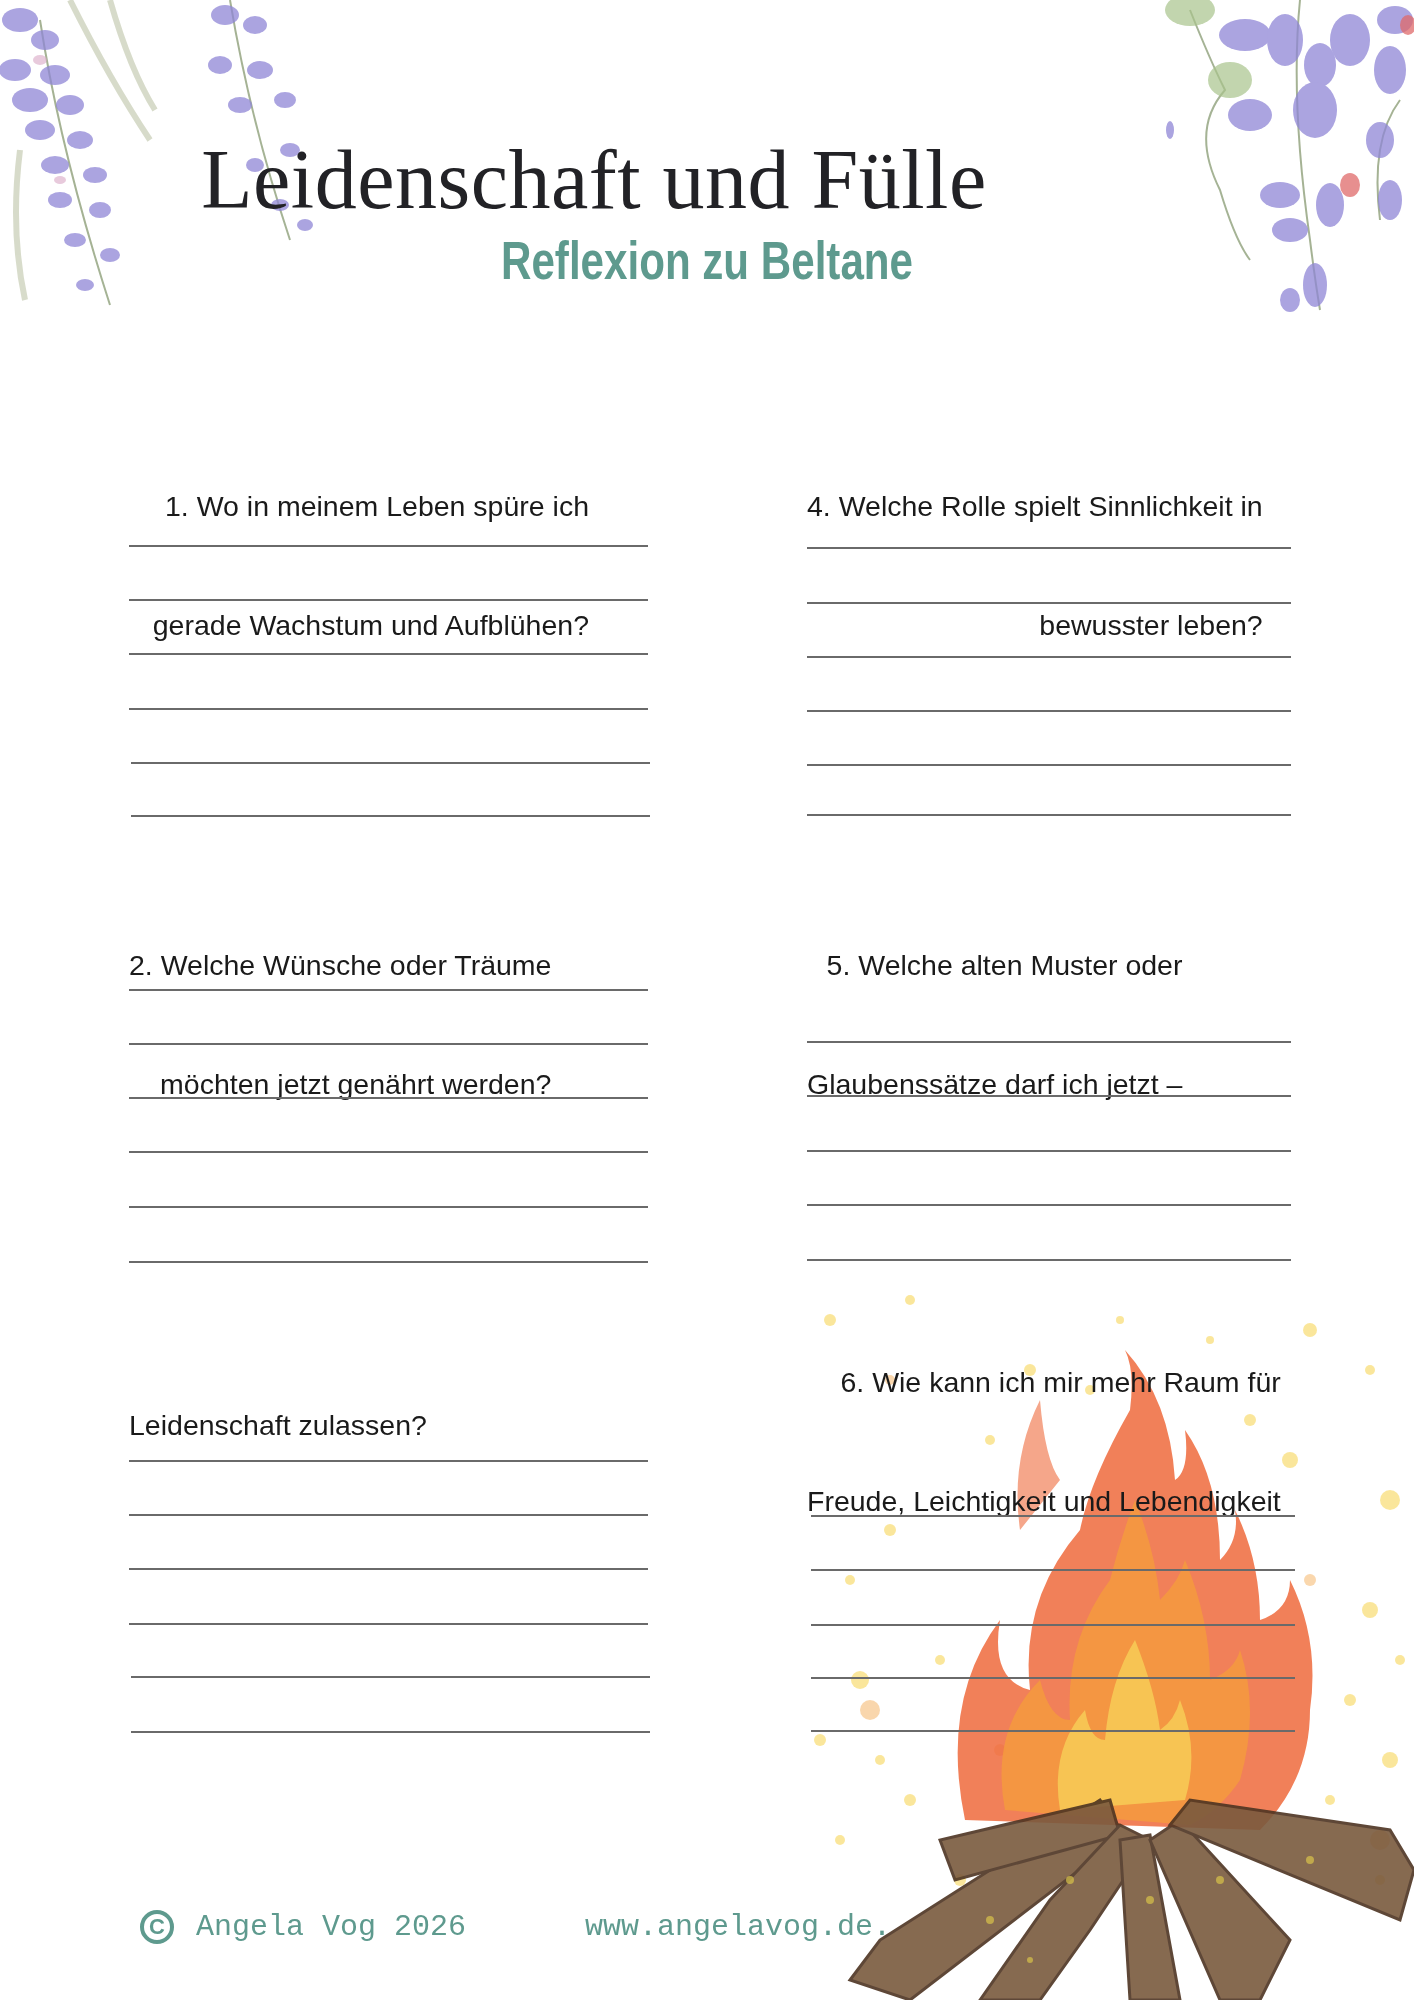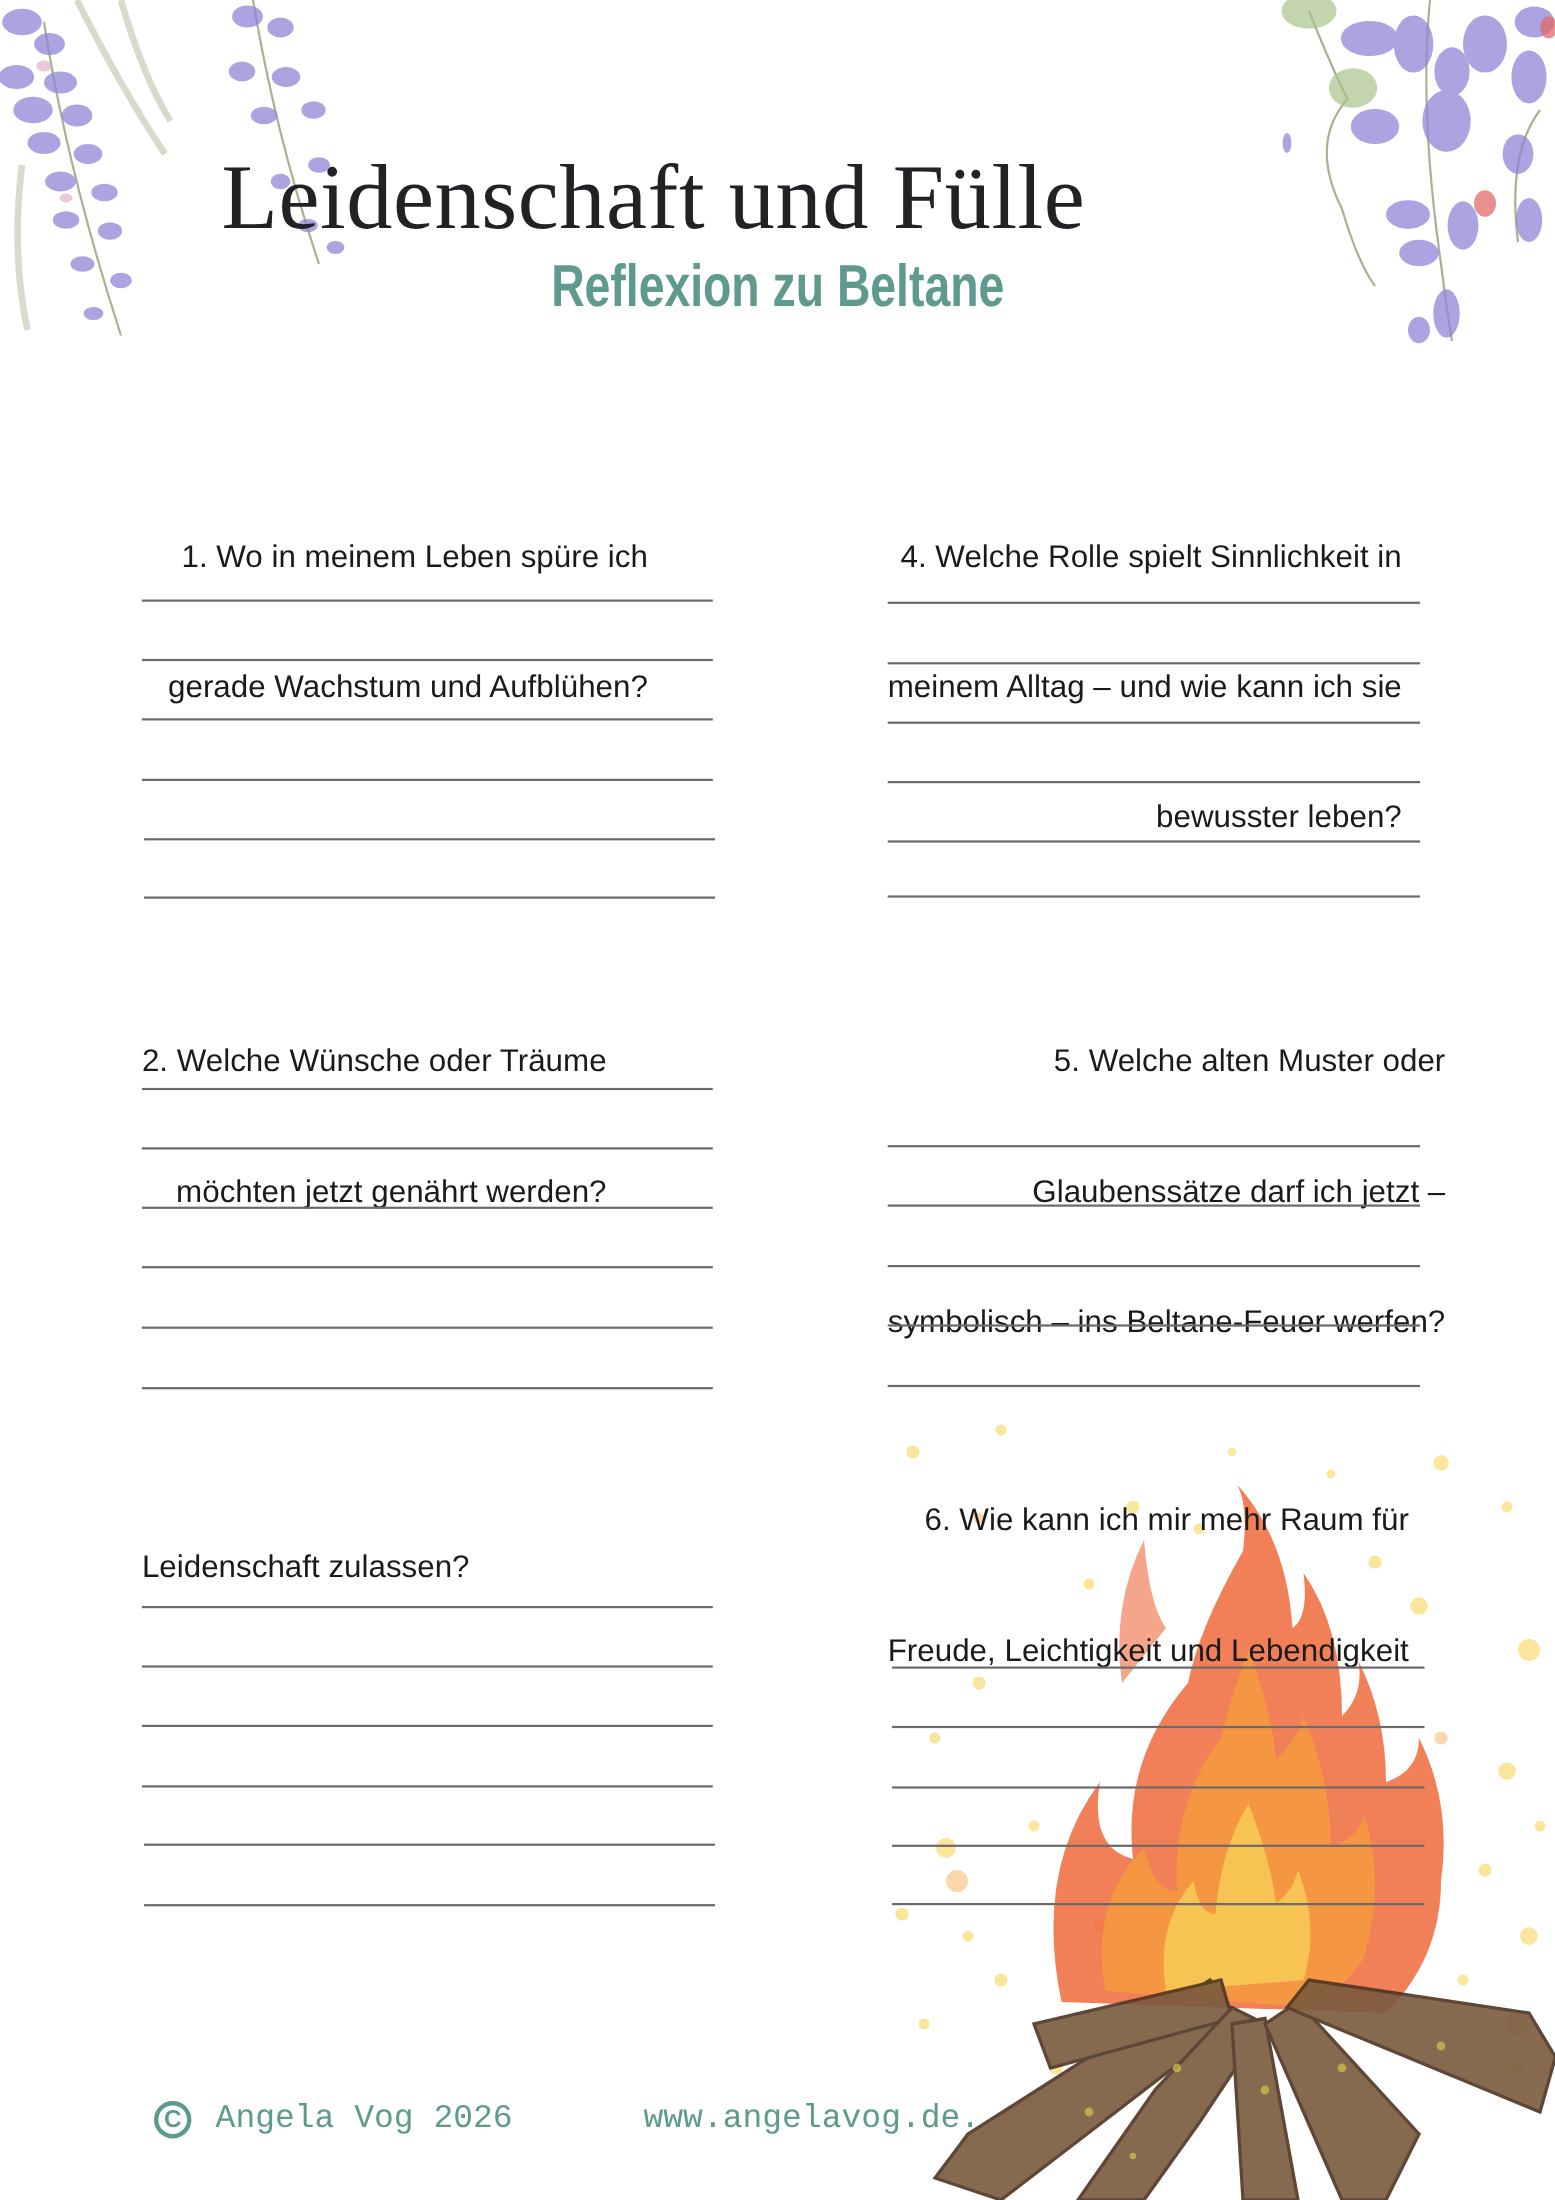--- a/index.html
+++ b/index.html
@@ -168,27 +168,25 @@
 <div class="abs q" style="left:129px;top:867px">
   <div>2. Welche Wünsche oder Träume</div>
   <div>möchten jetzt genährt werden?</div>
 </div>
 <div class="abs q" style="left:129px;top:1327px">
   <div>Leidenschaft zulassen?</div>
 </div>
 
 <div class="abs q" style="left:807px;top:408px">
   <div>4. Welche Rolle spielt Sinnlichkeit in</div>
-  <div>meinem Alltag – und wie kann ich sie</div>
   <div>bewusster leben?</div>
 </div>
 <div class="abs q" style="left:807px;top:867px">
   <div>5. Welche alten Muster oder</div>
   <div>Glaubenssätze darf ich jetzt –</div>
-  <div>symbolisch – ins Beltane-Feuer werfen?</div>
 </div>
 <div class="abs q" style="left:807px;top:1284px">
   <div>6. Wie kann ich mir mehr Raum für</div>
   <div>Freude, Leichtigkeit und Lebendigkeit</div>
 </div>
 
 <div id="rules-container">
     <div class="abs rule" style="left: 129px; top: 545px; width: 519px; background: rgb(106, 106, 106);"></div>
     <div class="abs rule" style="left: 129px; top: 599px; width: 519px; background: rgb(106, 106, 106);"></div>
     <div class="abs rule" style="left: 129px; top: 653px; width: 519px; background: rgb(106, 106, 106);"></div>

